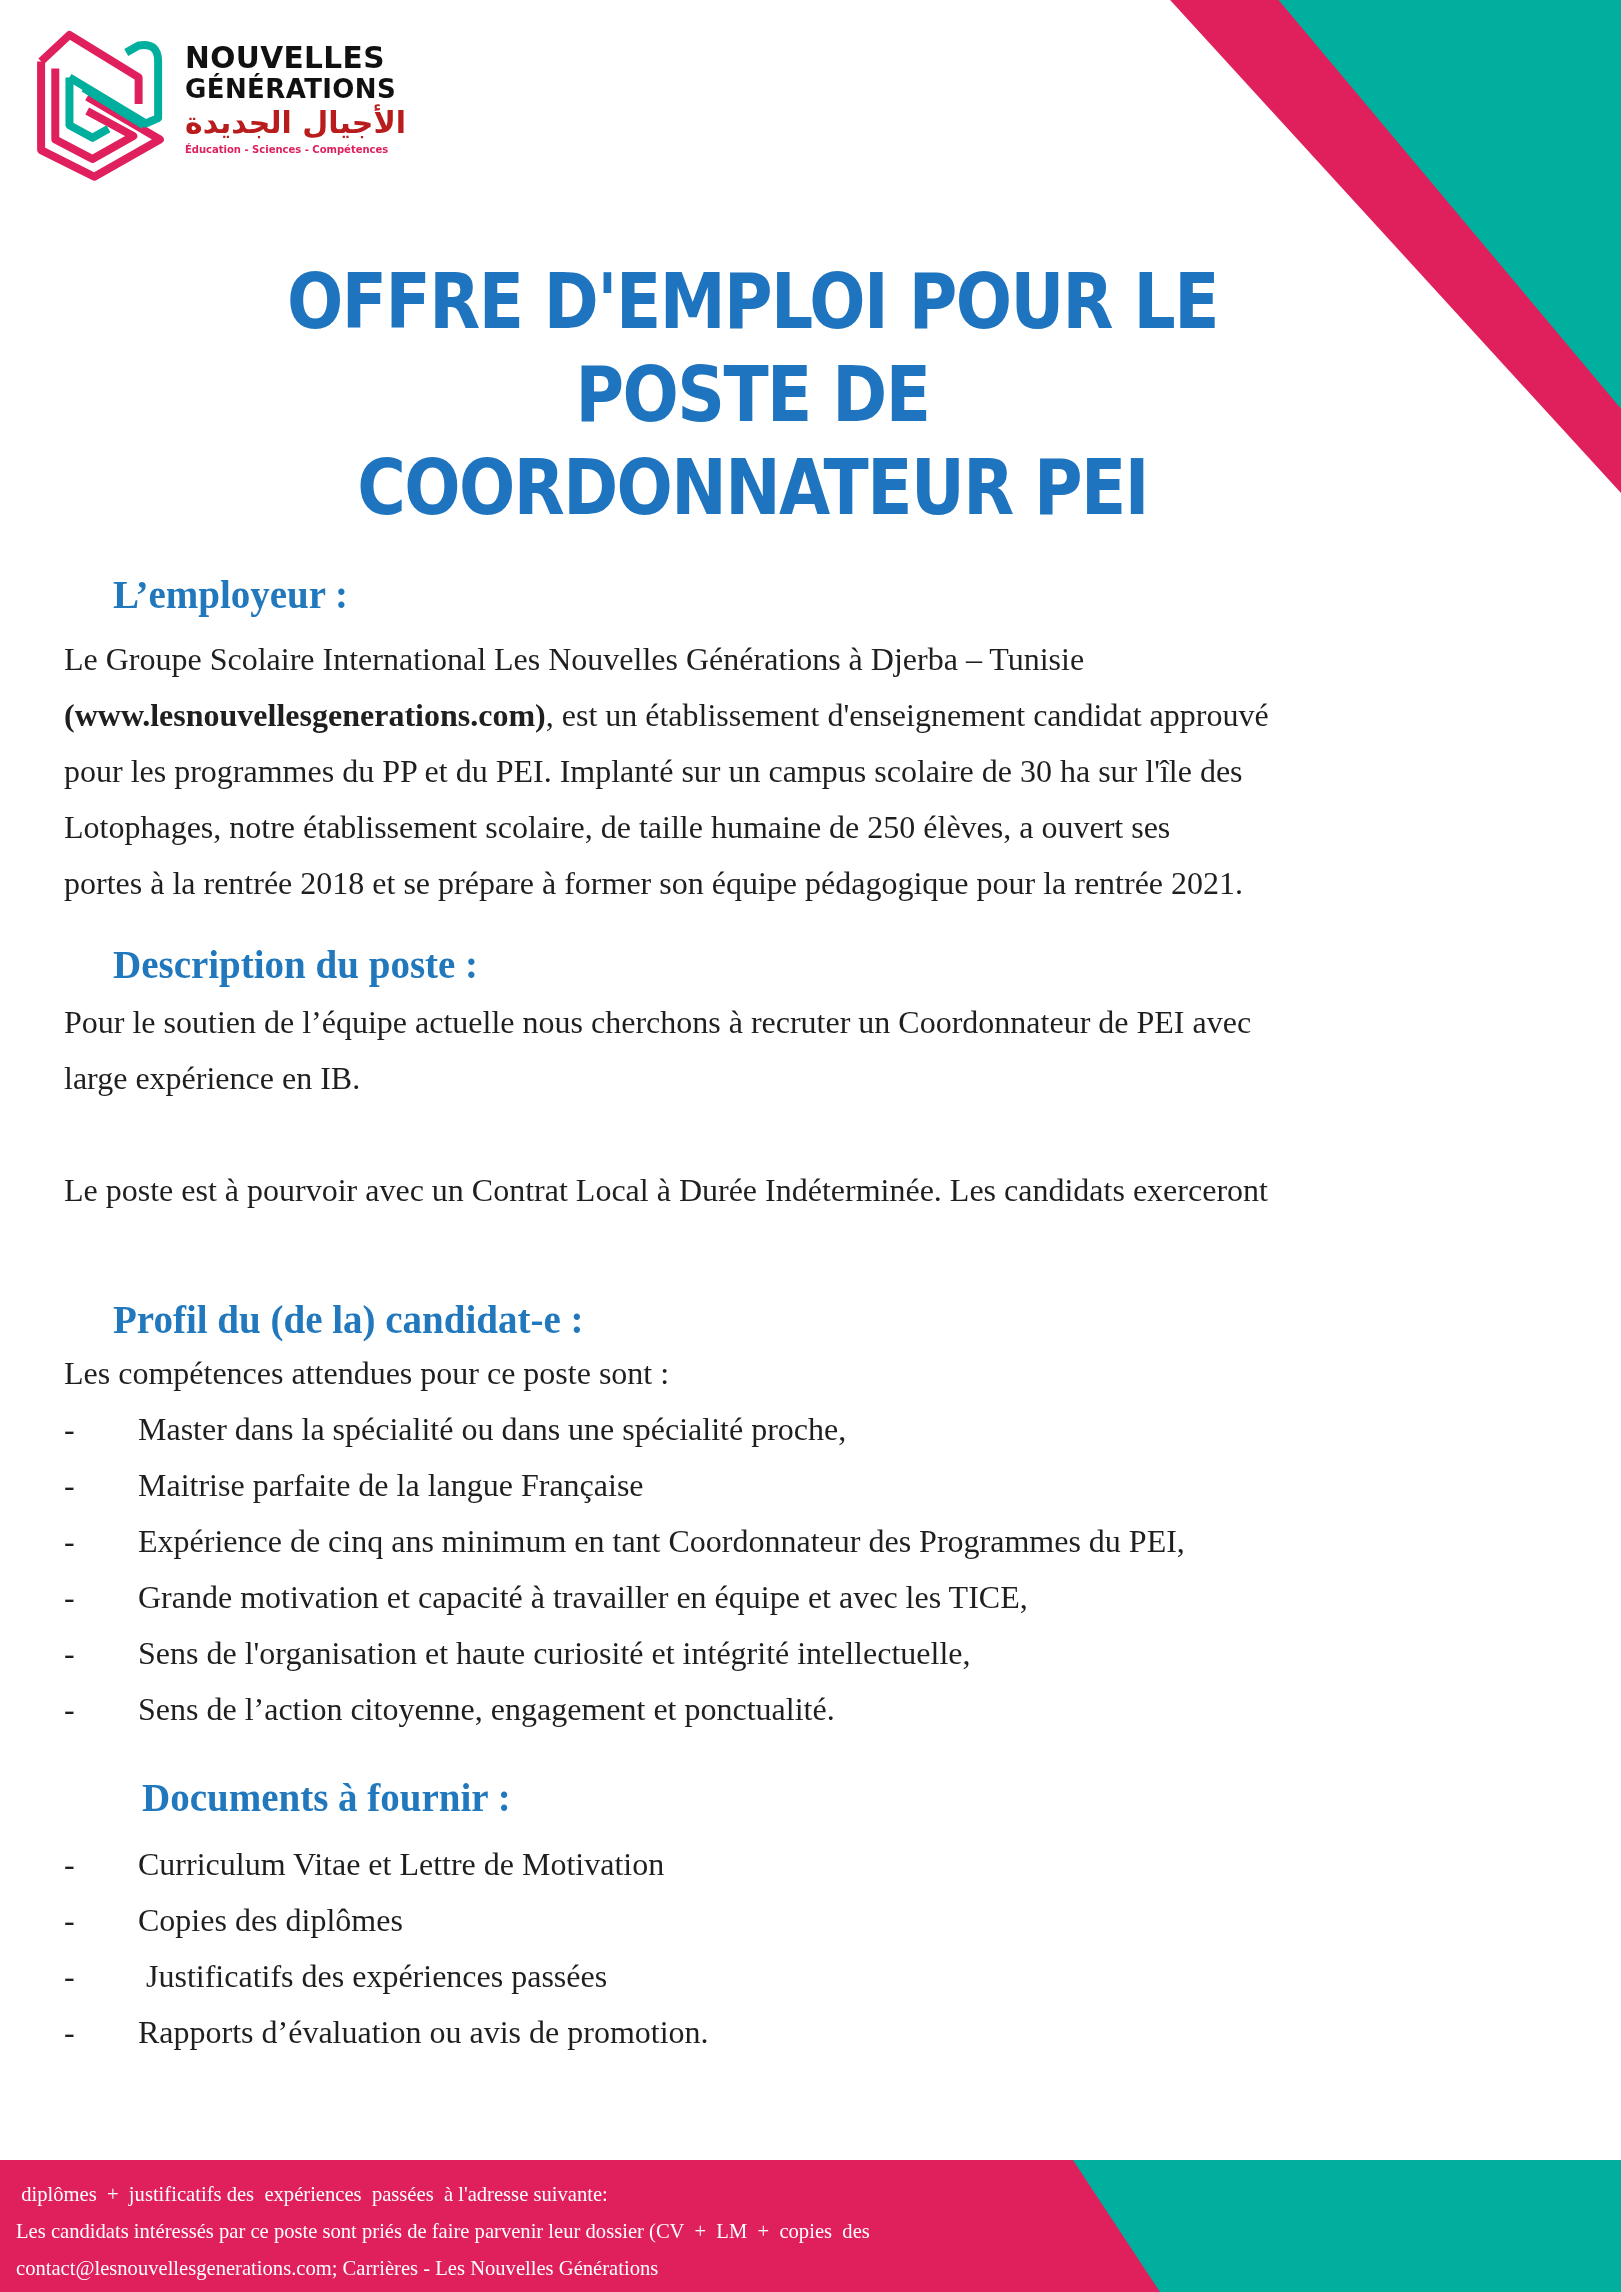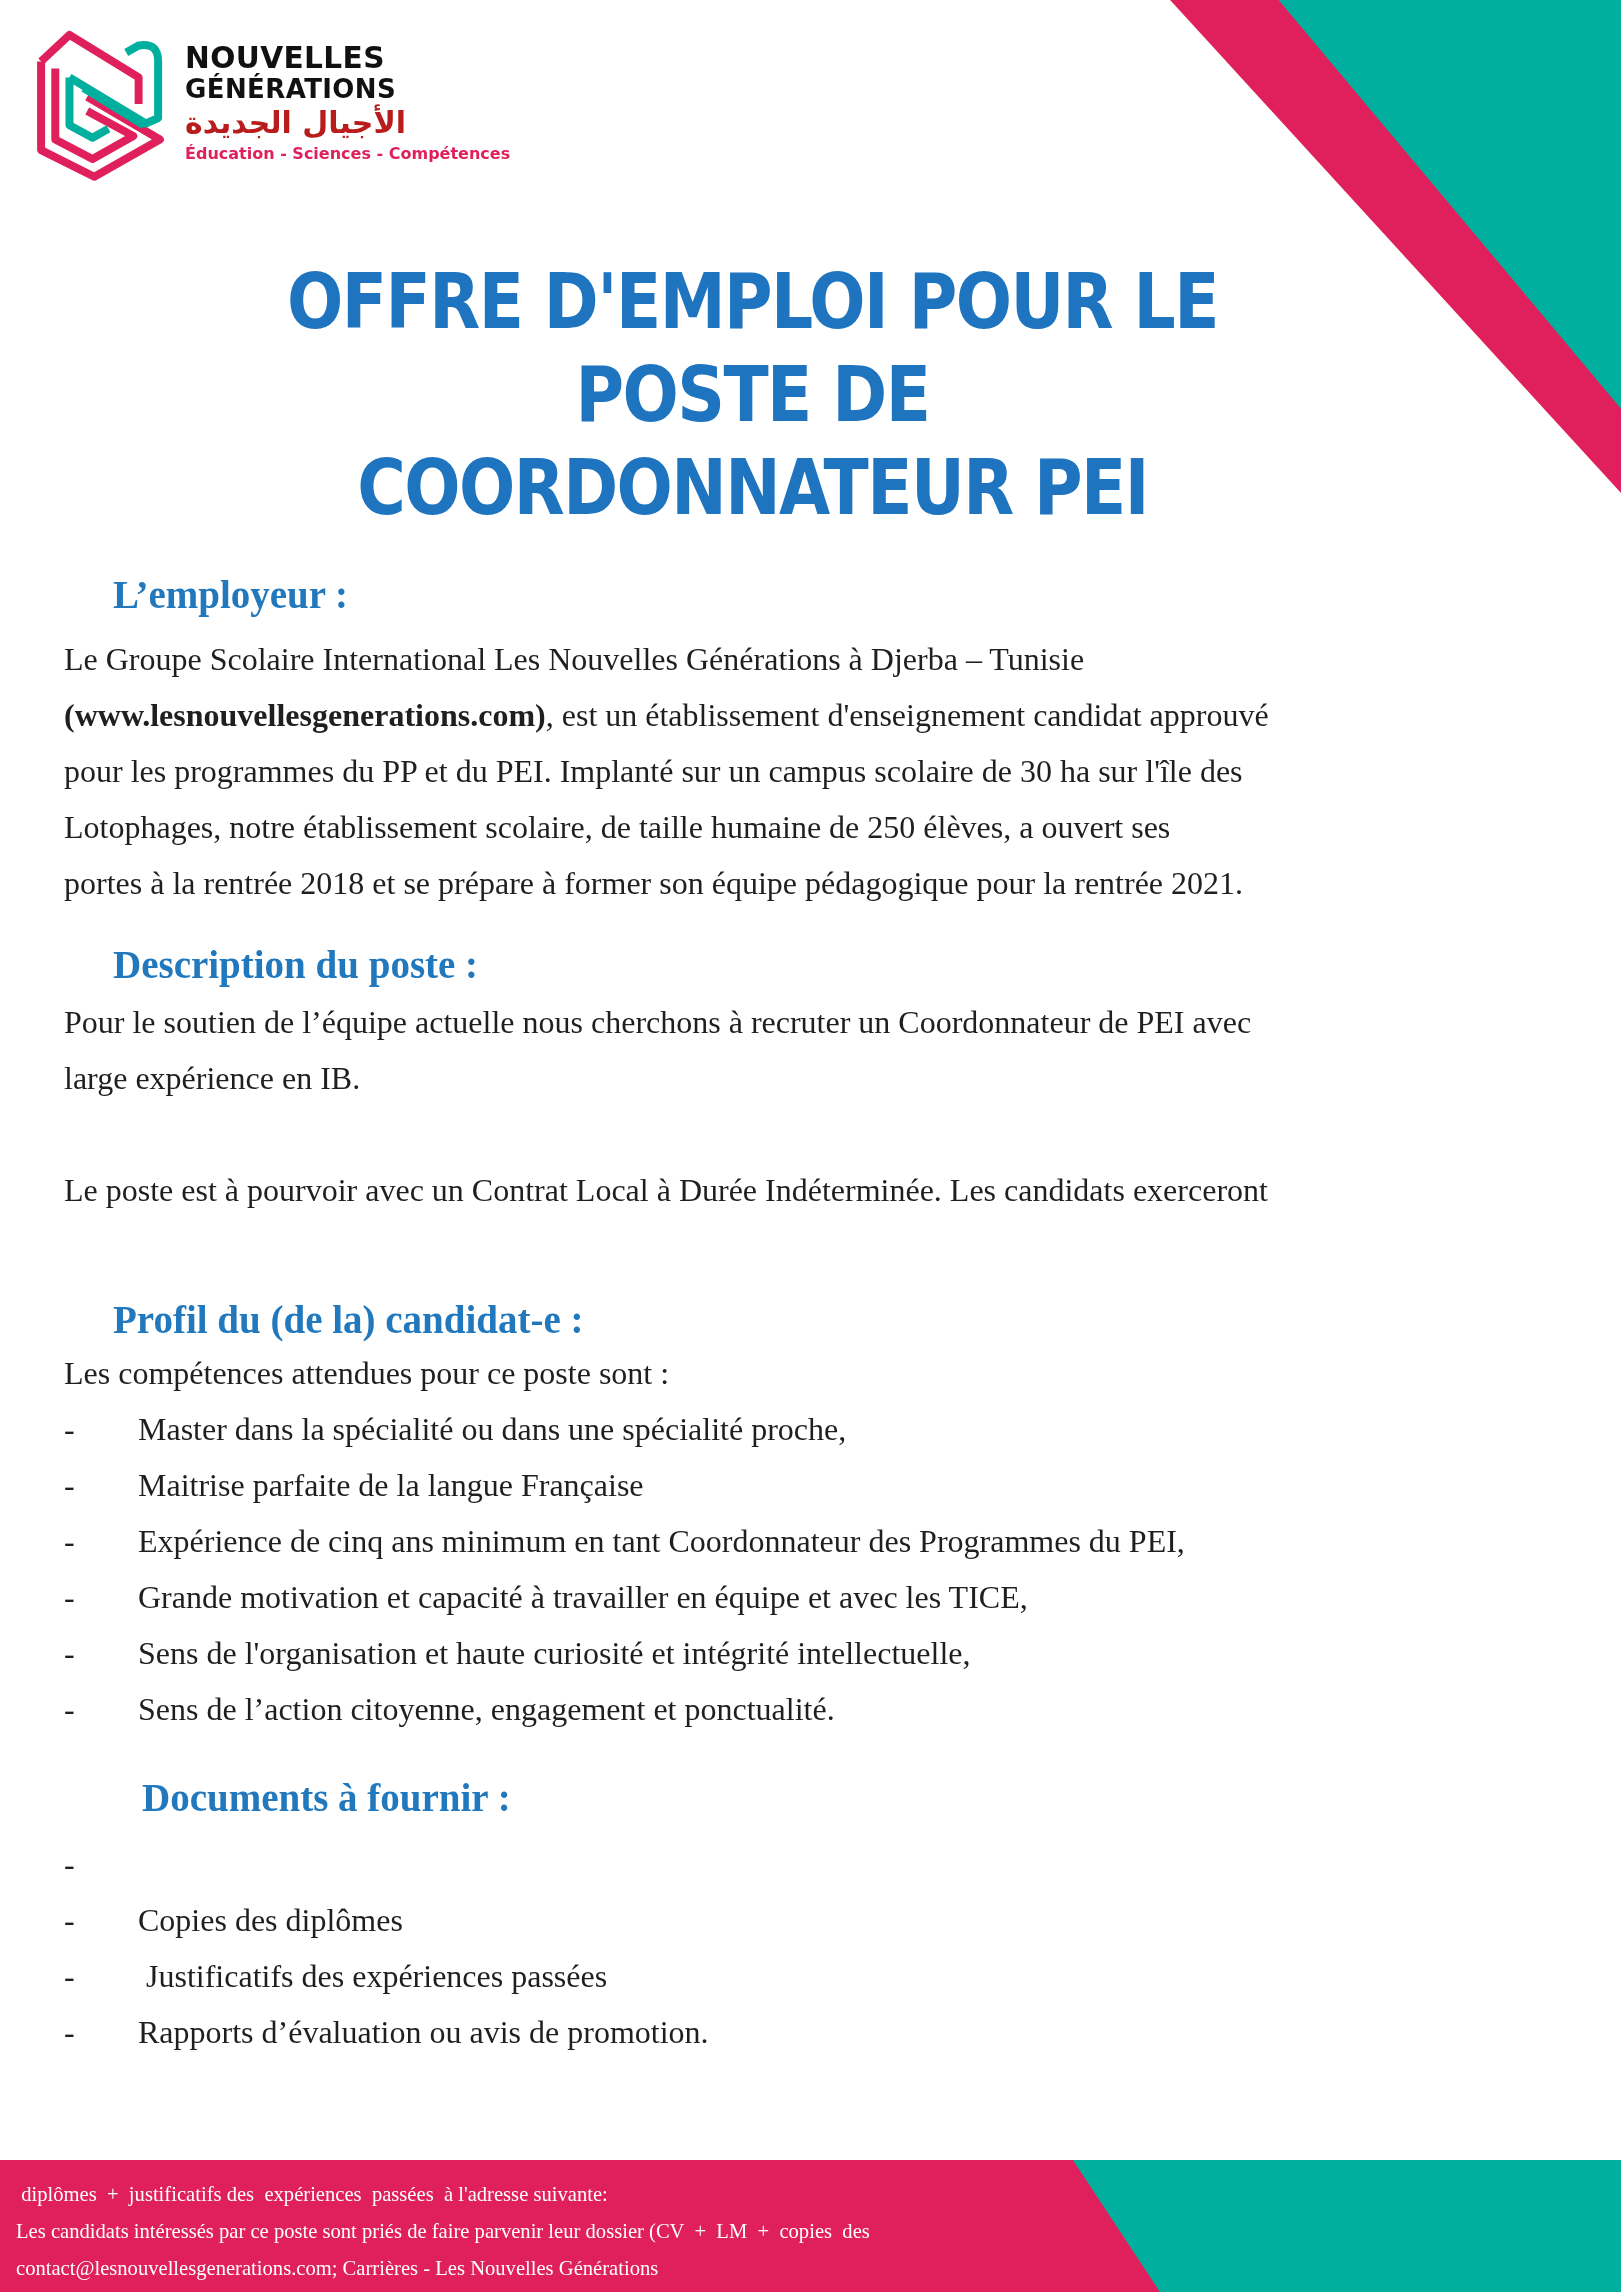--- a/index.html
+++ b/index.html
@@ -9,21 +9,21 @@
     font-family: "Liberation Serif", "DejaVu Serif", serif;
     color: #1f1f1f;
   }
   .corner { position: absolute; top: 0; right: 0; width: 502px; height: 502px; }
   .logo { position: absolute; left: 34px; top: 25px; display: flex; align-items: flex-start; }
   .logo-mark { width: 133px; height: 158px; }
   .logo-text { margin-left: 18px; margin-top: 17px; font-family: "DejaVu Sans", sans-serif; }
   .logo-line1, .logo-line2 { font-weight: bold; color: #111; font-size: 29.6px; line-height: 32px; letter-spacing: 0.4px; }
   .logo-line2 { font-size: 26px; line-height: 30px; }
   .logo-arabic { color: #b91c1c; font-size: 30px; font-weight: bold; line-height: 38px; direction: rtl; text-align: left; }
-  .logo-tagline { color: #e0205c; font-size: 16px; font-weight: bold; margin-top: 1.8px; }
+  .logo-tagline { color: #e0205c; font-size: 10px; font-weight: bold; margin-top: 1.8px; }
 
   .title {
     position: absolute; left: 90px; top: 255px; width: 1325px;
     text-align: center; color: #1e74bf;
     font-family: "DejaVu Sans", sans-serif; font-weight: bold;
     font-size: 77px; line-height: 93px; letter-spacing: -1.8px;
     transform: scaleX(0.86); transform-origin: 50% 0;
   }
 
   .content { position: absolute; left: 64px; top: 564px; width: 1469px; }
@@ -127,20 +127,21 @@
         <span>Sens de l’action citoyenne, engagement et ponctualité.</span>
       </li>
   </ul>
 </div>
 
 <div class="content" style="top:1773px;">
   <h2 class="h2" style="margin-left:78px;">Documents à fournir :</h2>
   <ul class="list" style="margin-top:12.5px;">
     <li>
         <span class="dash">-</span>
+        <span>Curriculum Vitae et Lettre de Motivation</span>
       </li>
     <li>
         <span class="dash">-</span>
         <span style="white-space:pre;">Copies des diplômes</span>
       </li>
     <li>
         <span class="dash">-</span>
         <span style="white-space:pre;"> Justificatifs des expériences passées</span>
       </li>
     <li>

